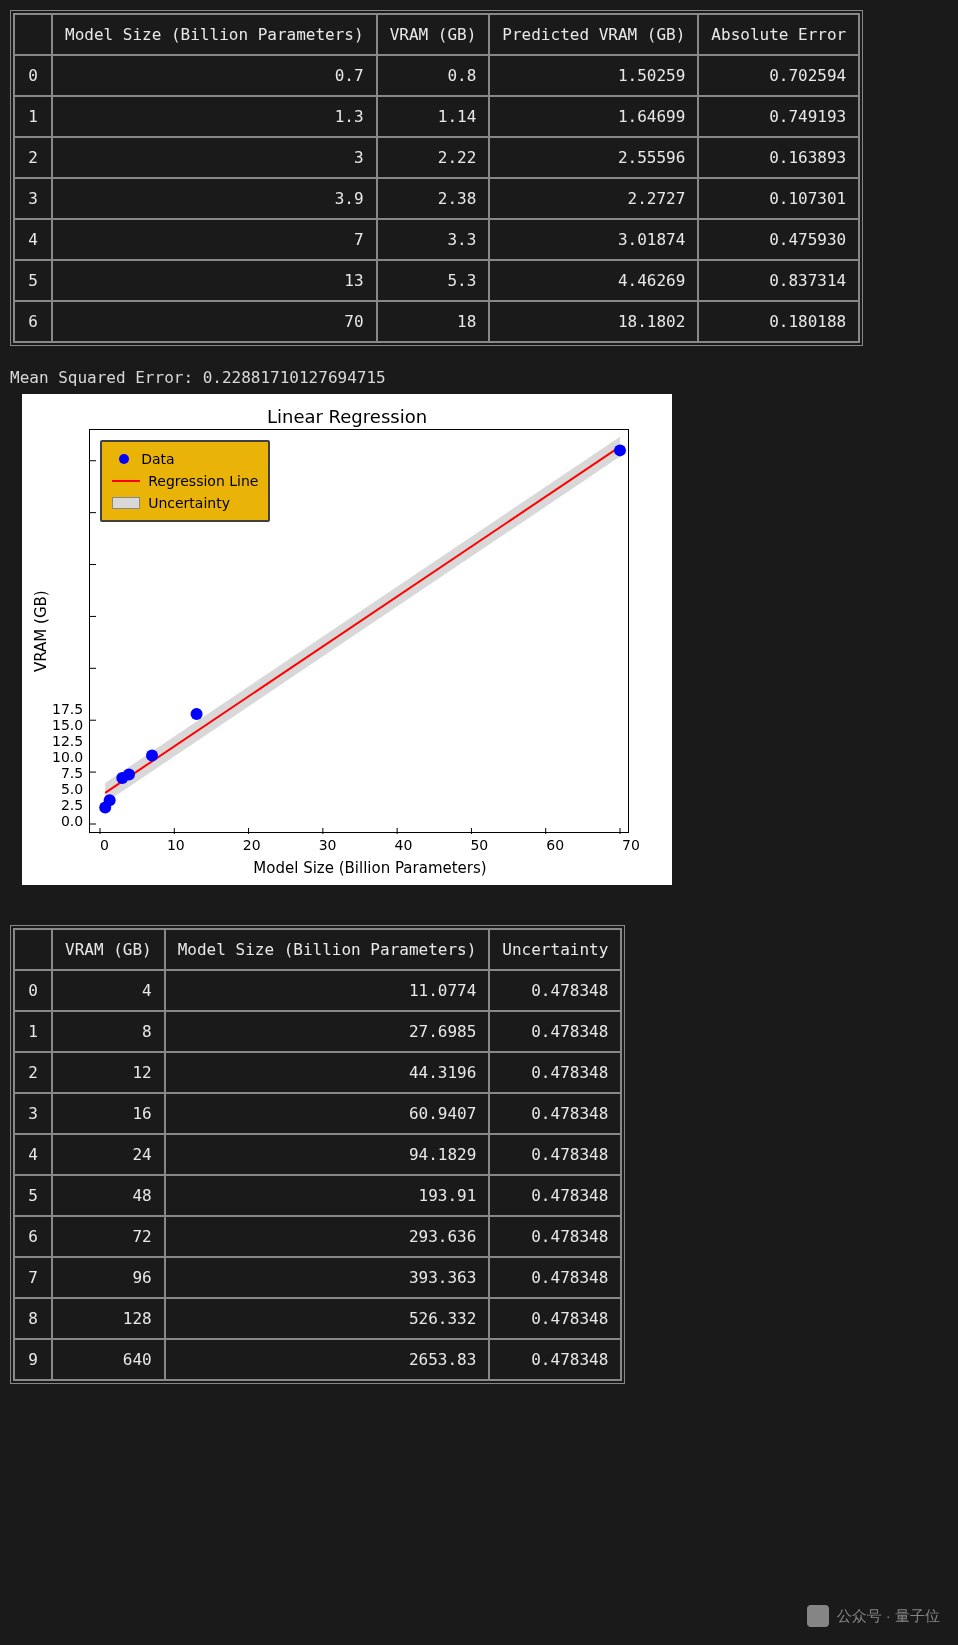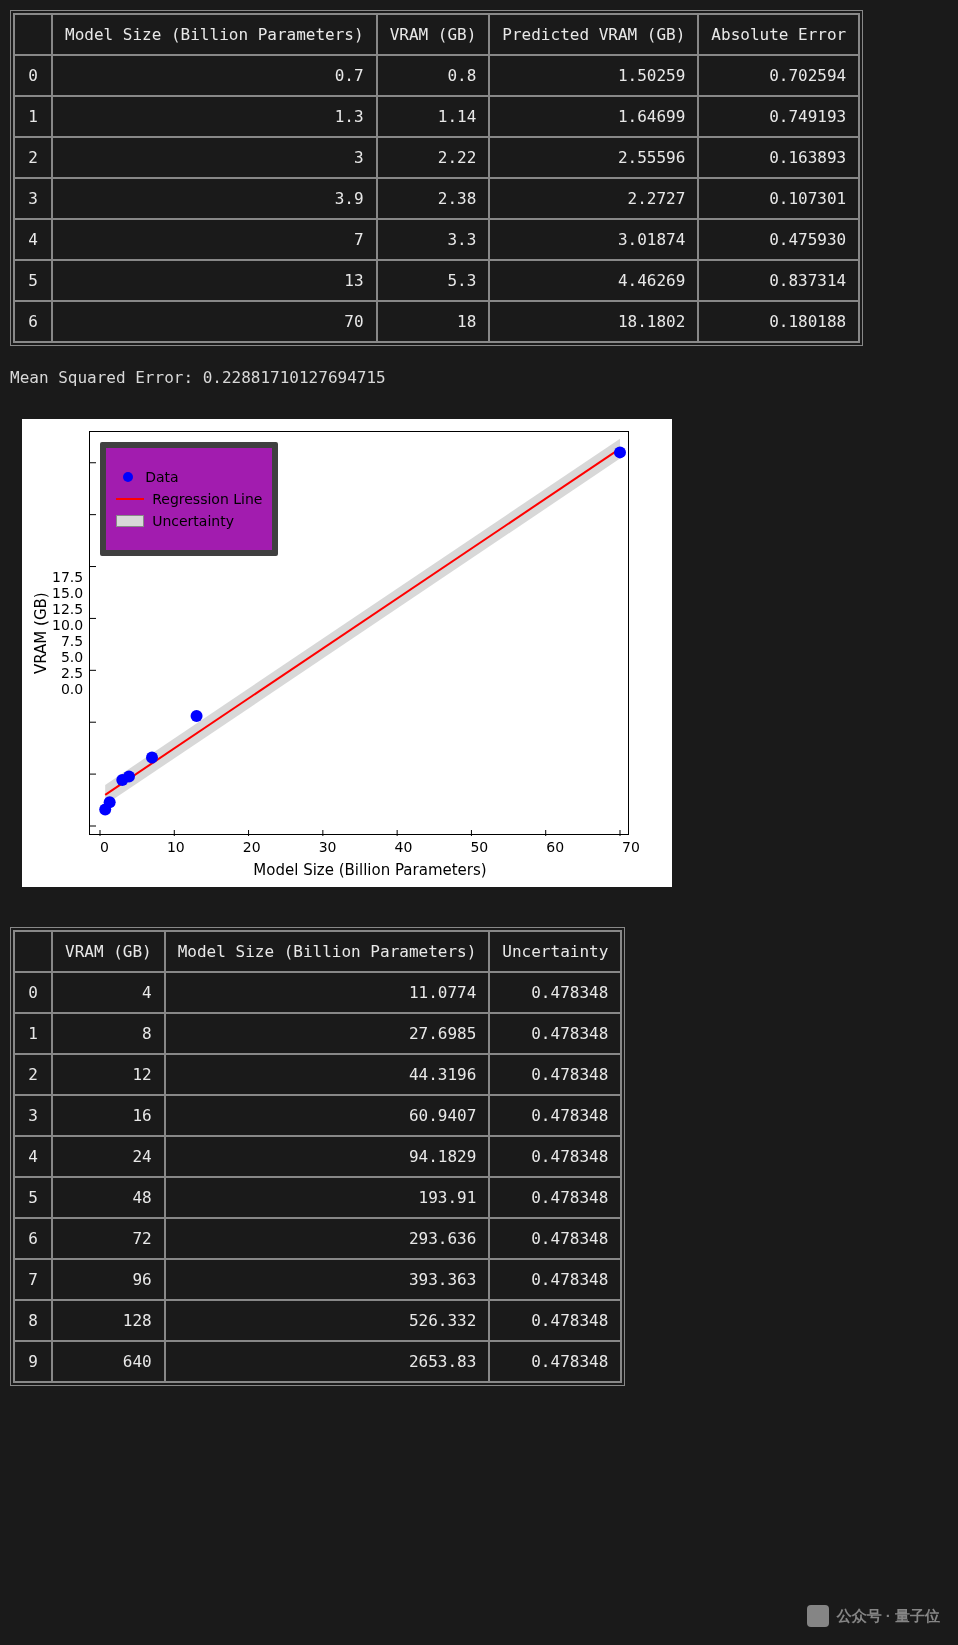--- a/index.html
+++ b/index.html
@@ -30,21 +30,21 @@
   th:first-child, td:first-child {
     text-align: center;
     min-width: 38px;
   }
   th { text-align: right; font-weight: normal; }
   th:first-child { }
   .metrics {
     font-family: "DejaVu Sans Mono", Consolas, monospace;
     font-size: 16px;
     color: #d8d8d8;
-    margin: 10px 0 29px 0;
+    margin: 10px 0 4px 0;
     line-height: 1.5;
   }
   .chart-panel {
     background: #fff;
     width: 650px;
     padding: 12px 8px 8px 8px;
     margin: 0 0 40px 12px;
   }
   .chart-title {
     text-align: center;
@@ -59,42 +59,42 @@
     transform: rotate(180deg);
     text-align: center;
     color: #000;
     font-family: "DejaVu Sans", sans-serif;
     font-size: 15px;
     padding: 0 2px;
   }
   .yticks {
     display: flex;
     flex-direction: column;
-    justify-content: center;
+    justify-content: flex-end;
     align-items: flex-end;
     color: #000;
     font-family: "DejaVu Sans", sans-serif;
     font-size: 14px;
     padding: 4px 6px 4px 0;
     height: 404px;
   }
   .plot-box {
     position: relative;
     width: 540px;
     height: 404px;
     border: 1.5px solid #000;
     background: #fff;
   }
   .legend {
     position: absolute;
     top: 10px; left: 10px;
-    background: #a21caf;
-    border: 6px solid #404040;
+    background: #eab308;
+    border: 2px solid #404040;
     border-radius: 2px;
-    padding: 18px 10px;
+    padding: 6px 10px;
     font-family: "DejaVu Sans", sans-serif;
     font-size: 14px;
     color: #000;
   }
   .legend-row { display: flex; align-items: center; gap: 8px; height: 22px; }
   .l-dot { width: 10px; height: 10px; background: #0000ff; border-radius: 50%; margin: 0 4px 0 7px; }
   .l-line { width: 28px; height: 2px; background: #ff0000; }
   .l-band { width: 28px; height: 12px; background: #d8d8d8; border: 1px solid #888; }
   .xticks-row {
     display: flex;
@@ -119,21 +119,20 @@
     position: fixed;
     right: 18px;
     bottom: 18px;
     color: #999;
     font-family: sans-serif;
     font-size: 15px;
     display: flex;
     align-items: center;
     gap: 8px;
     opacity: 0.85;
-    font-weight: bold;
   }
   .wm-icon {
     width: 22px; height: 22px;
     background: #999; border-radius: 4px;
     display: inline-block;
   }
   
   #table2 { width: 610px; }
 </style>
 </head>
@@ -202,20 +201,21 @@
         </tr>
       </tbody>
   </table>
 </div>
 
 <div class="metrics">
   <div>Mean Squared Error: 0.22881710127694715</div>
 </div>
 
 <div class="chart-panel">
+  <div class="chart-title">Linear Regression</div>
   <div class="plot-row">
     <div class="yaxis-label">VRAM (GB)</div>
     <div class="yticks" id="yticks">
         <div>17.5</div>
         <div>15.0</div>
         <div>12.5</div>
         <div>10.0</div>
         <div>7.5</div>
         <div>5.0</div>
         <div>2.5</div>

